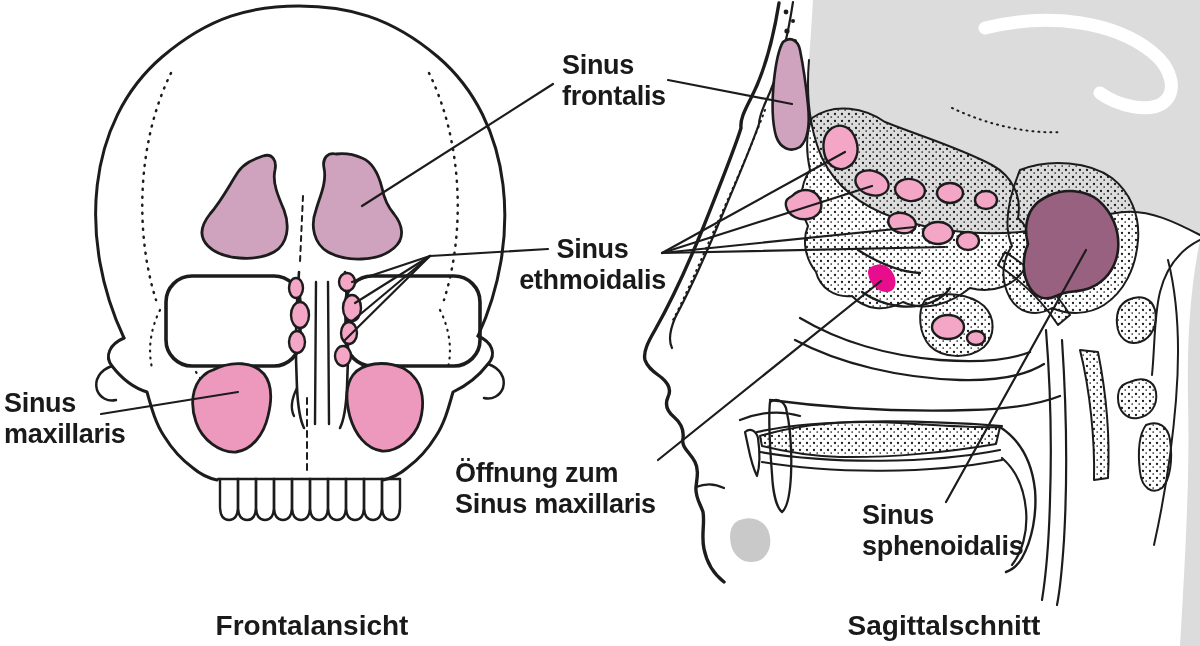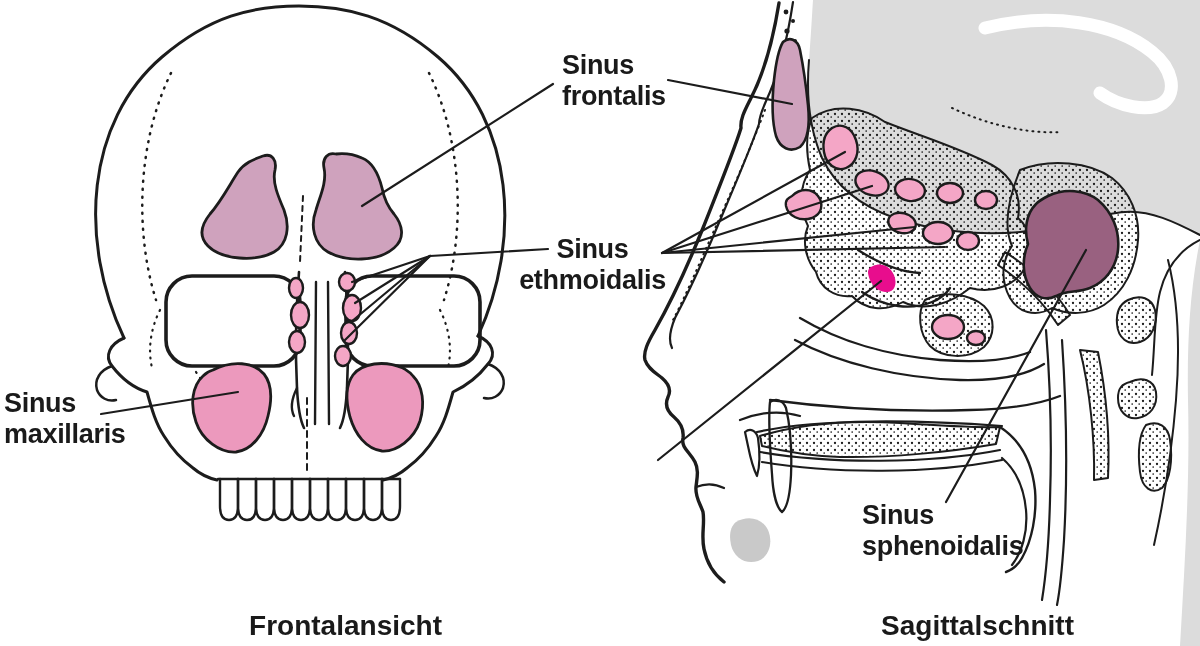--- a/index.html
+++ b/index.html
@@ -2,21 +2,21 @@
 <html><head>
 <meta charset="utf-8">
 <style>
   html,body{margin:0;padding:0;background:#fff;}
   #figure{position:relative;width:1200px;height:646px;background:#fff;overflow:hidden;
           font-family:"Liberation Sans","DejaVu Sans",sans-serif;color:#1a1a1a;}
   svg{position:absolute;left:0;top:0;}
   .lbl{position:absolute;font-size:27px;font-weight:600;line-height:1.13;
        letter-spacing:-0.3px;white-space:pre-line;color:#1a1a1a;}
   .lbl.center{text-align:center;}
-  .caption{position:absolute;font-size:28px;font-weight:600;text-align:right;color:#1a1a1a;}
+  .caption{position:absolute;font-size:28px;font-weight:600;text-align:center;color:#1a1a1a;}
 </style>
 </head>
 <body>
 
 <div id="figure">
 
 <svg width="1200" height="646" viewBox="0 0 1200 646">
   <defs>
     <pattern id="stip" width="7" height="7" patternUnits="userSpaceOnUse">
       <circle cx="2" cy="2" r="1.15" fill="#1c1c1c"></circle>
@@ -192,20 +192,22 @@
 
 <div class="lbl" style="left:562px;top:50px;">Sinus
 frontalis</div>
 
 <div class="lbl center" style="left:505px;top:234px;width:175px;">Sinus
 ethmoidalis</div>
 
 <div class="lbl" style="left:4px;top:388px;">Sinus
 maxillaris</div>
 
+<div class="lbl" style="left:455px;top:458px;">Öffnung zum
+Sinus maxillaris</div>
 
 <div class="lbl" style="left:862px;top:500px;">Sinus
 sphenoidalis</div>
 
 <div class="caption" style="left:182px;top:610px;width:260px;">Frontalansicht</div>
 
 <div class="caption" style="left:814px;top:610px;width:260px;">Sagittalschnitt</div>
 
 </div>
 

